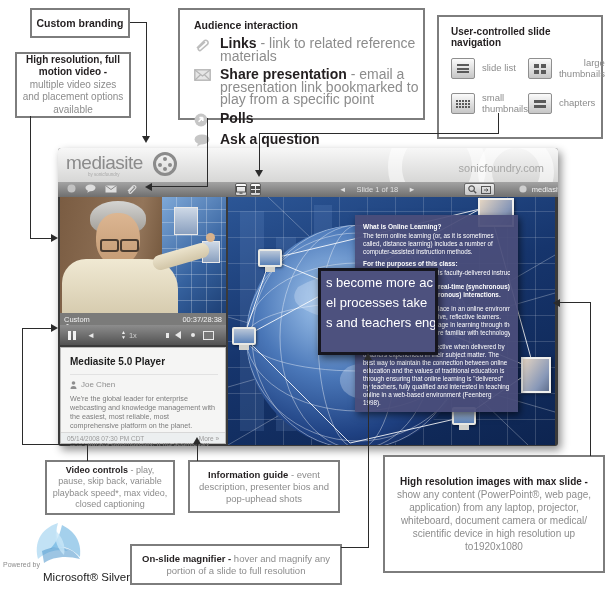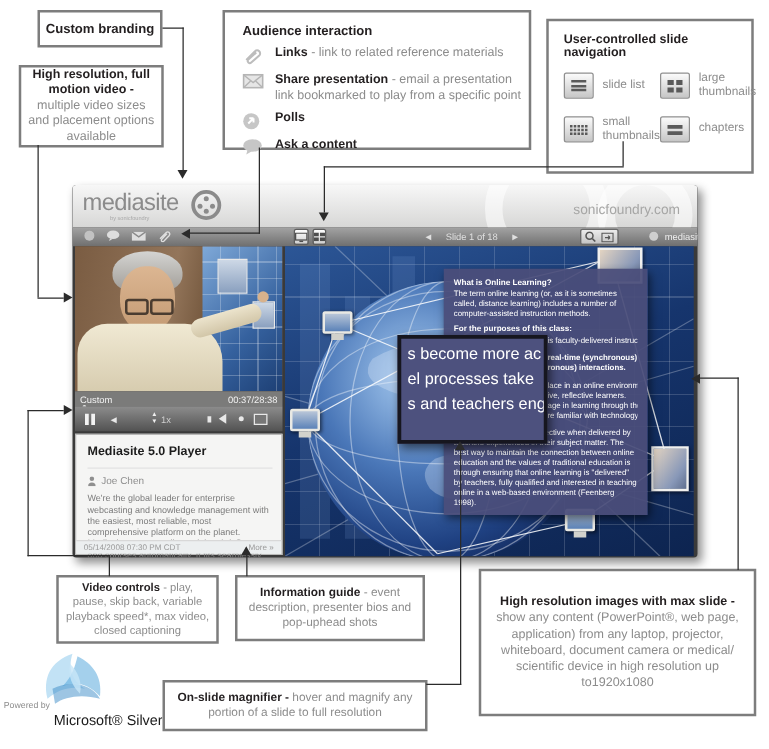--- a/index.html
+++ b/index.html
@@ -6,21 +6,21 @@
   .canvas{position:relative;width:615px;height:599px;background:#fff;overflow:hidden;
           font-family:"Liberation Sans",sans-serif;color:#231f20;}
   
   .co{position:absolute;background:#fff;border:2px solid #7d7d7d;box-sizing:border-box;z-index:2;}
   .co .bold{font-weight:bold;color:#231f20;}
   .co .gray{color:#8c8c8c;}
   .ctr{display:flex;align-items:center;justify-content:center;text-align:center;}
   
   .aud-row{display:flex;align-items:flex-start;margin:6px 0 0 14px;}
   .aud-ic{width:26px;flex:0 0 26px;display:flex;justify-content:flex-start;padding-top:1px;}
-  .aud-tx{font-size:10px;line-height:12.5px;}
+  .aud-tx{font-size:14px;line-height:12.5px;}
   
   .nav-grid{display:grid;grid-template-columns:1fr 1fr;grid-row-gap:14px;padding:10px 8px 0 12px;}
   .nav-item{display:flex;align-items:center;}
   .ico-btn{width:22px;height:19px;border:1px solid #8f8f8f;border-radius:2px;
            background:linear-gradient(#fbfbfb,#c6c6c6);display:flex;align-items:center;
            justify-content:center;margin-right:7px;flex:0 0 22px;}
   .nav-lb{font-size:9.5px;line-height:10.5px;color:#8c8c8c;}
   .bars span{display:block;width:12px;height:2px;background:#5a5a5a;margin:1.5px 0;}
   .bars2 span{display:block;width:12px;height:3px;background:#5a5a5a;margin:2px 0;}
   .sq{display:grid;grid-template-columns:5px 5px;grid-gap:2px;}
@@ -170,21 +170,21 @@
       </span>
       <span class="aud-tx"><span class="bold">Polls</span></span>
     </div>
     <div class="aud-row">
       <span class="aud-ic">
         <svg width="16" height="13" viewBox="0 0 16 13">
             <ellipse cx="8" cy="5.4" rx="7.4" ry="5" fill="#c6c6c6"></ellipse>
             <path d="M4 9 L3 12.5 L7.5 10" fill="#c6c6c6"></path>
           </svg>
       </span>
-      <span class="aud-tx"><span class="bold">Ask a content</span></span>
+      <span class="aud-tx"><span class="bold">Ask a question</span></span>
     </div>
   </div>
 
   <div class="co" style="left:437px;top:15px;width:166px;height:124px;">
     <div class="bold" style="font-size:10px;margin:9px 0 0 12px;">User-controlled slide navigation</div>
     <div class="nav-grid">
       <div class="nav-item">
         <span class="ico-btn">
             <span class="bars">
               <span></span>
@@ -196,21 +196,21 @@
       </div>
       <div class="nav-item">
         <span class="ico-btn">
             <span class="sq">
               <i></i>
               <i></i>
               <i></i>
               <i></i>
             </span>
           </span>
-        <span class="nav-lb" style="max-width:48px;">large thumbnails</span>
+        <span class="nav-lb" style="max-width:48px;text-align:right;">large thumbnails</span>
       </div>
       <div class="nav-item">
         <span class="ico-btn">
             <span class="dots">
               <i></i>
               <i></i>
               <i></i>
               <i></i>
               <i></i>
               <i></i>

